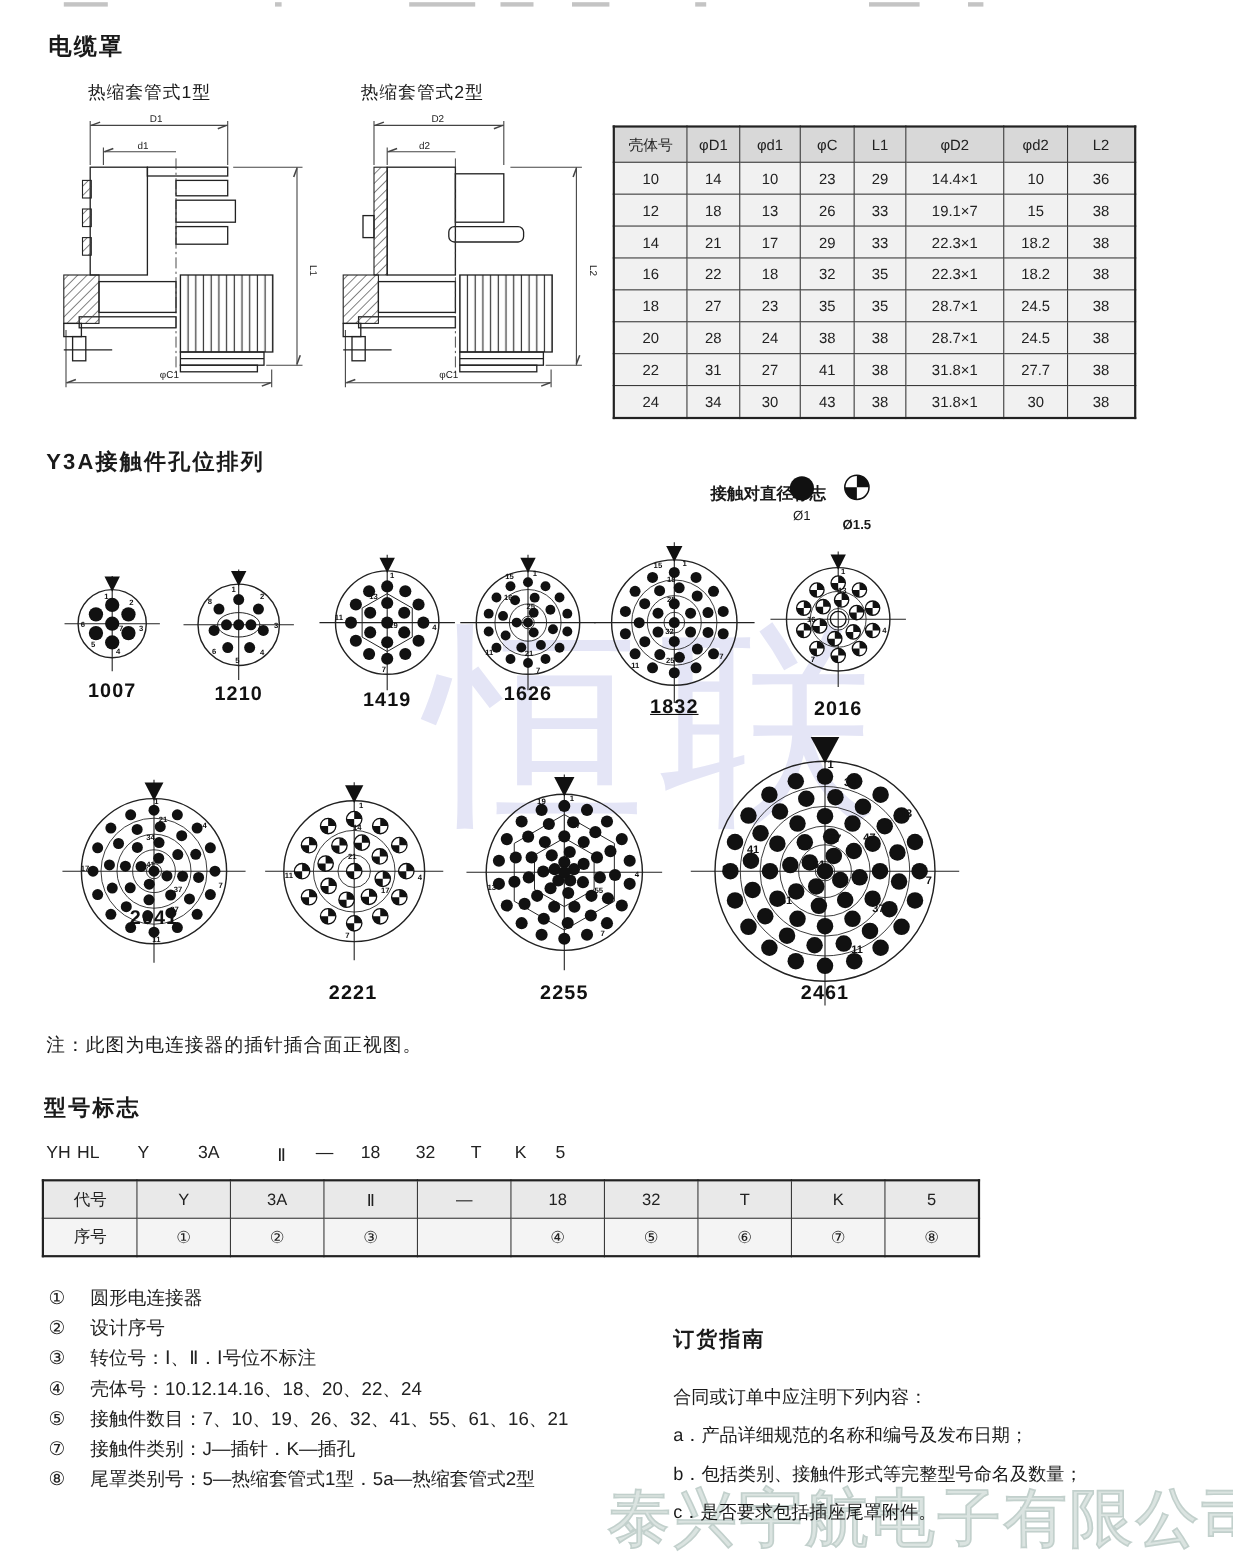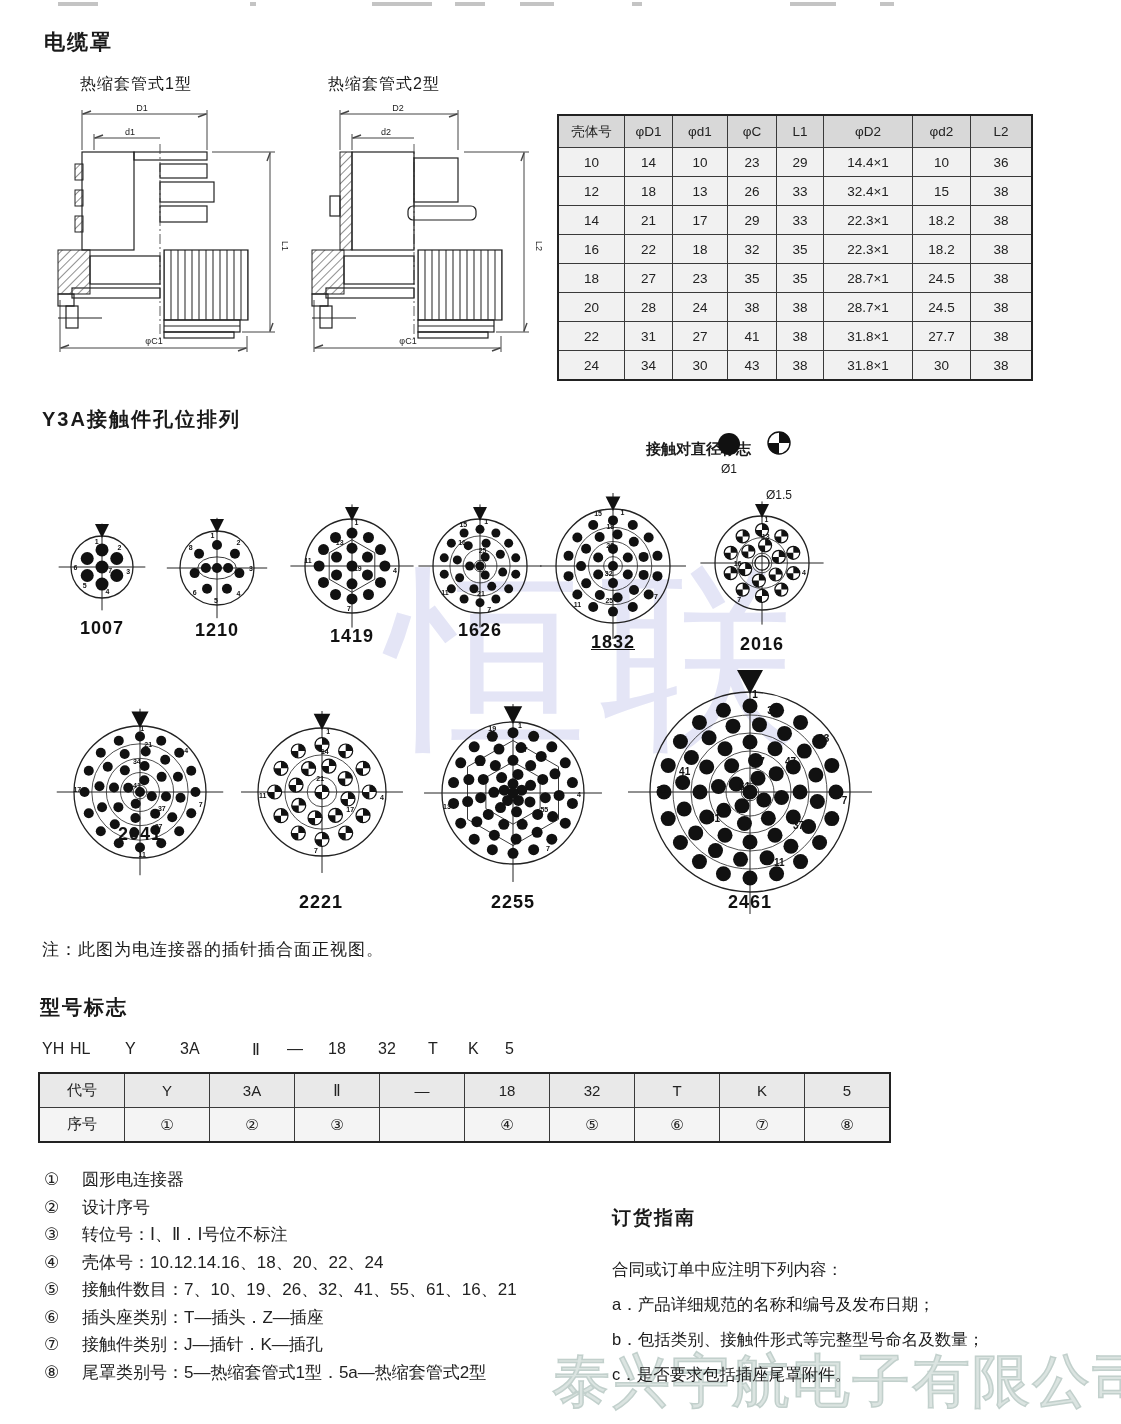--- a/index.html
+++ b/index.html
@@ -195,21 +195,21 @@
               <td>14.4×1</td>
               <td>10</td>
               <td>36</td>
             </tr>
             <tr>
               <td>12</td>
               <td>18</td>
               <td>13</td>
               <td>26</td>
               <td>33</td>
-              <td>32.4×1</td>
+              <td>19.1×7</td>
               <td>15</td>
               <td>38</td>
             </tr>
             <tr>
               <td>14</td>
               <td>21</td>
               <td>17</td>
               <td>29</td>
               <td>33</td>
               <td>22.3×1</td>
@@ -275,21 +275,21 @@
     <div class="abs legend-title" style="left:646px;top:404px;margin-top:36px;">接触对直径标志</div>
     <svg class="abs" style="left:700px;top:428px;" width="110" height="32" viewBox="0 0 110 32">
       <circle cx="29" cy="16" r="11" fill="#111"></circle>
       <g>
         <circle cx="79" cy="15" r="11" fill="#fff" stroke="#111" stroke-width="1.4"></circle>
         <path d="M79 15 L90 15 A11 11 0 0 0 79 4 Z" fill="#111"></path>
         <path d="M79 15 L68 15 A11 11 0 0 0 79 26 Z" fill="#111"></path>
       </g>
     </svg>
     <div class="abs legend-label" style="left:707px;top:462px;">Ø1</div>
-    <div class="abs legend-label" style="left:757px;top:488px;">Ø1.5</div>
+    <div class="abs legend-label" style="left:757px;top:470px;font-weight:bold;">Ø1.5</div>
 
     <div id="diagrams">
         <div class="abs" style="left: 49px; top: 514px;"><svg width="106" height="106" viewBox="-53 -53 106 106">
             <line x1="-43.34" y1="0" x2="43.34" y2="0" stroke="#222" stroke-width="1"></line>
             <line x1="0" y1="-43.34" x2="0" y2="43.34" stroke="#222" stroke-width="1"></line>
             <circle cx="0" cy="0" r="31" fill="none" stroke="#222" stroke-width="1.3"></circle>
             <path d="M -7 -42.9 L 7 -42.9 L 0 -29 Z" fill="#111"></path>
             <circle cx="1.0440113962731189e-15" cy="-17.05" r="6.5" fill="#111"></circle>
             <circle cx="14.76573313452468" cy="-8.524999999999999" r="6.5" fill="#111"></circle>
             <circle cx="14.76573313452468" cy="8.524999999999999" r="6.5" fill="#111"></circle>
@@ -940,21 +940,20 @@
             </tr>
           </tbody>
         </table>
       </div>
     <div class="abs" style="left:44px;top:1168px;" id="model-list">
         <div class="list-item"><span class="cnum">①</span><span>圆形电连接器</span></div>
         <div class="list-item"><span class="cnum">②</span><span>设计序号</span></div>
         <div class="list-item"><span class="cnum">③</span><span>转位号：Ⅰ、Ⅱ．Ⅰ号位不标注</span></div>
         <div class="list-item"><span class="cnum">④</span><span>壳体号：10.12.14.16、18、20、22、24</span></div>
         <div class="list-item"><span class="cnum">⑤</span><span>接触件数目：7、10、19、26、32、41、55、61、16、21</span></div>
-        <div class="list-item"><span class="cnum">⑥</span><span>插头座类别：T—插头．Z—插座</span></div>
         <div class="list-item"><span class="cnum">⑦</span><span>接触件类别：J—插针．K—插孔</span></div>
         <div class="list-item"><span class="cnum">⑧</span><span>尾罩类别号：5—热缩套管式1型．5a—热缩套管式2型</span></div>
       </div>
 
     <div class="abs" style="left:612px;top:1205px;width:500px;">
       <div class="ord-title" style="margin-bottom:28px;">订货指南</div>
       <div class="ord-line">合同或订单中应注明下列内容：</div>
       <div id="ordering-items">
           <div class="ord-line">a．产品详细规范的名称和编号及发布日期；</div>
           <div class="ord-line">b．包括类别、接触件形式等完整型号命名及数量；</div>

